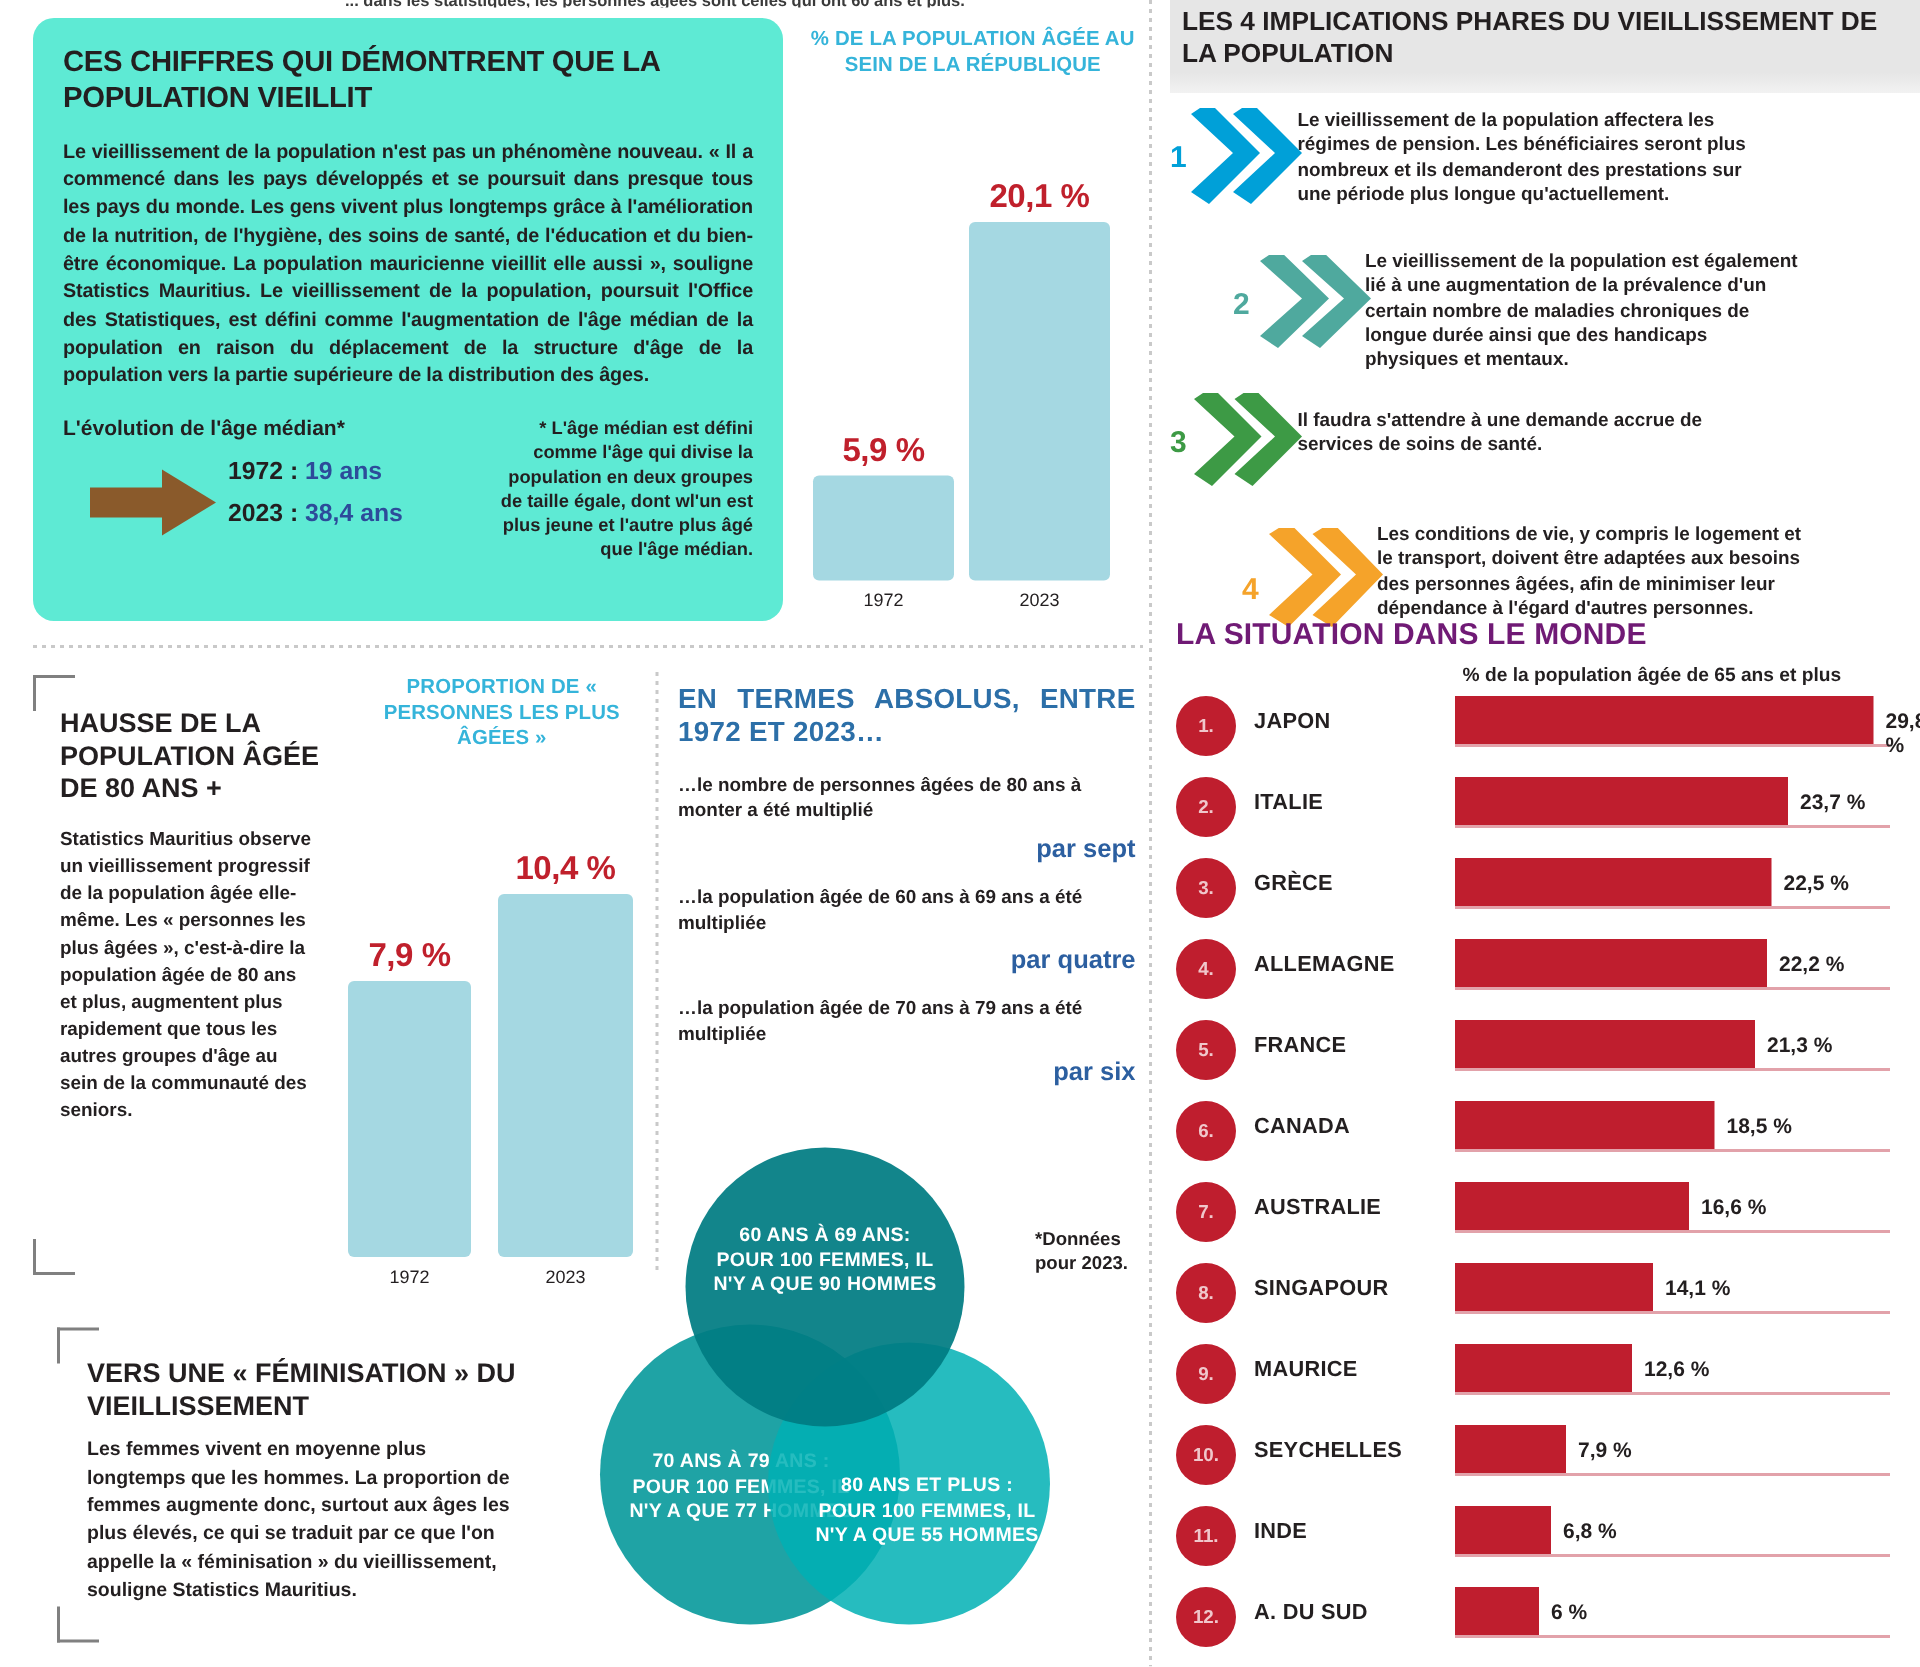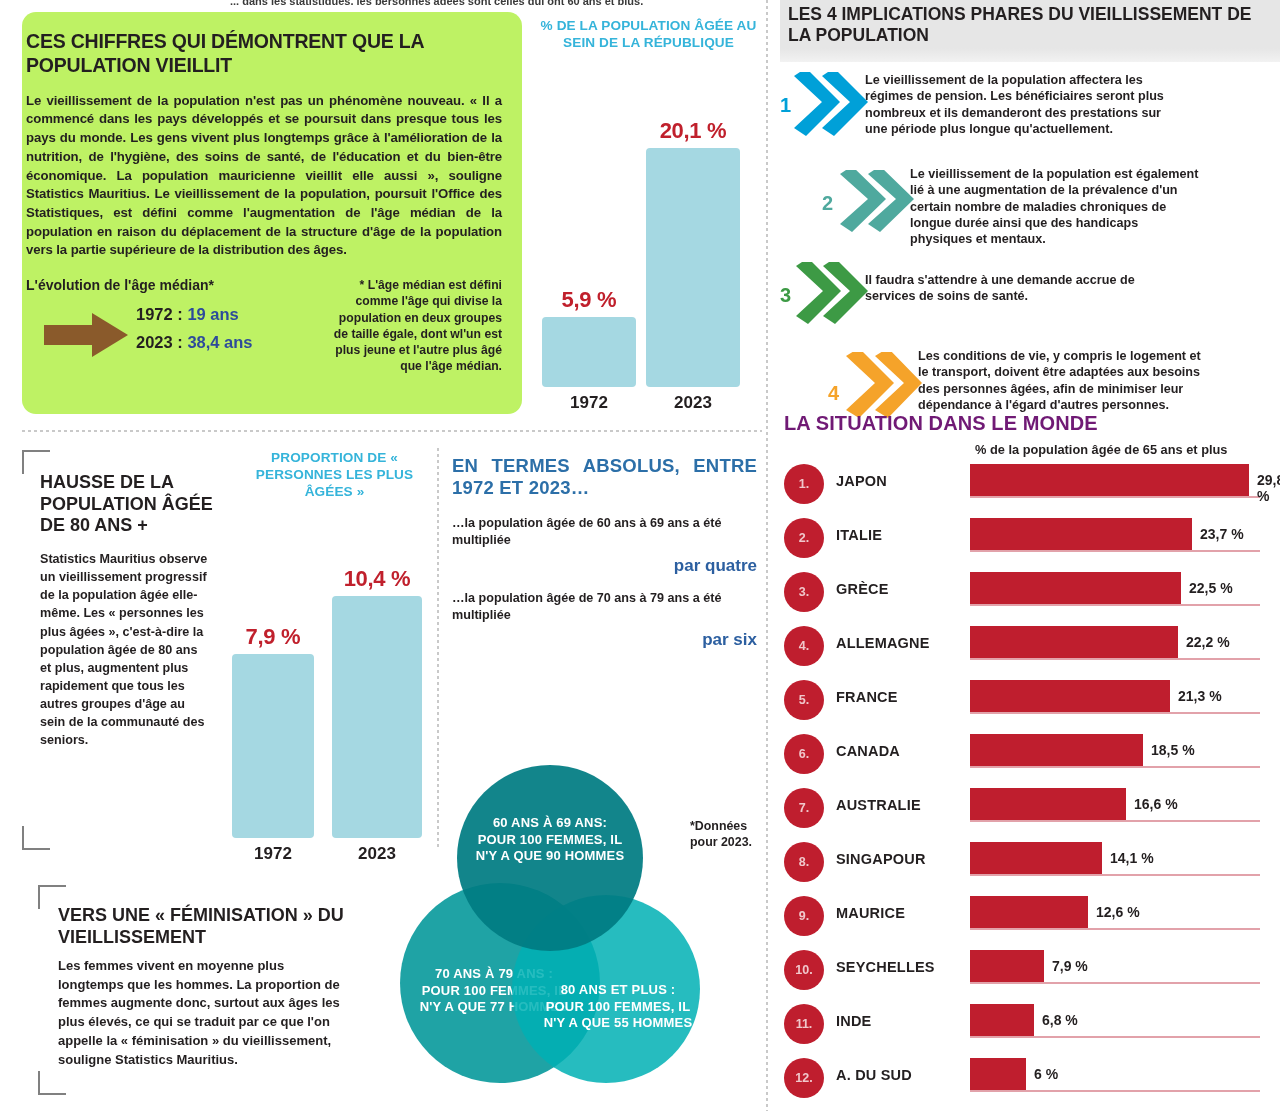--- a/index.html
+++ b/index.html
@@ -31,21 +31,21 @@
   }
   .vdivider-mid {
     position: absolute; left: 437px; top: 448px; width: 2px; height: 400px;
     background-image: linear-gradient(to bottom, #c9c9c9 0 3px, transparent 3px 6px);
     background-size: 2px 6px;
   }
 
   
   .panel-a {
     position: absolute; left: 22px; top: 12px; width: 500px; height: 402px;
-    background: #bef264; border-radius: 14px; padding: 18px 20px 10px 4px;
+    background: #5eead4; border-radius: 14px; padding: 18px 20px 10px 20px;
   }
   .panel-a h1 {
     font-size: 19.5px; font-weight: bold; color: #231f20;
     line-height: 1.22; letter-spacing: -0.2px; margin-bottom: 14px;
   }
   .panel-a .body {
     font-size: 13.2px; font-weight: bold; color: #231f20;
     line-height: 1.42; text-align: justify; letter-spacing: -0.1px;
   }
   .evolution-row { position: relative; margin-top: 17px; height: 110px; }
@@ -81,21 +81,21 @@
   }
   .bars-area { position: absolute; bottom: 26px; left: 0; width: 225px; height: 290px; }
   .bar-col { position: absolute; bottom: 0; }
   .bar-rect { background: #a5d8e2; border-radius: 4px; width: 100%; }
   .bar-value {
     position: absolute; width: 140px; text-align: center;
     font-size: 22px; font-weight: bold; color: #c0202c; letter-spacing: -0.3px;
   }
   .bar-xlabel {
     position: absolute; width: 100%; text-align: center; top: 100%;
-    margin-top: 6px; font-size: 17px; font-weight: bold; color: #231f20;
+    margin-top: 6px; font-size: 12px; font-weight: normal; color: #231f20;
   }
 
   
   .panel-c { position: absolute; left: 22px; top: 450px; width: 200px; height: 400px; }
   .bracket-tl {
     position: absolute; left: 0; top: 0; width: 28px; height: 24px;
     border-left: 2px solid #808080; border-top: 2px solid #808080;
   }
   .bracket-bl {
     position: absolute; left: 0; bottom: 0; width: 28px; height: 24px;
@@ -279,20 +279,24 @@
         <div class="bar-value" style="bottom: 246px; left: -25px;">10,4 %</div>
         <div class="bar-rect" style="height: 242px;"></div>
         <div class="bar-xlabel">2023</div>
       </div>
     </div>
   </div>
 
   <div class="panel-e">
     <h2>EN TERMES ABSOLUS, ENTRE 1972 ET 2023…</h2>
     <div class="abs-item">
+      <div class="abs-text">…le nombre de personnes âgées de 80 ans à monter a été multiplié</div>
+      <div class="abs-mult">par sept</div>
+    </div>
+    <div class="abs-item">
       <div class="abs-text">…la population âgée de 60 ans à 69 ans a été multipliée</div>
       <div class="abs-mult">par quatre</div>
     </div>
     <div class="abs-item">
       <div class="abs-text">…la population âgée de 70 ans à 79 ans a été multipliée</div>
       <div class="abs-mult">par six</div>
     </div>
   </div>
 
   <div class="venn">

